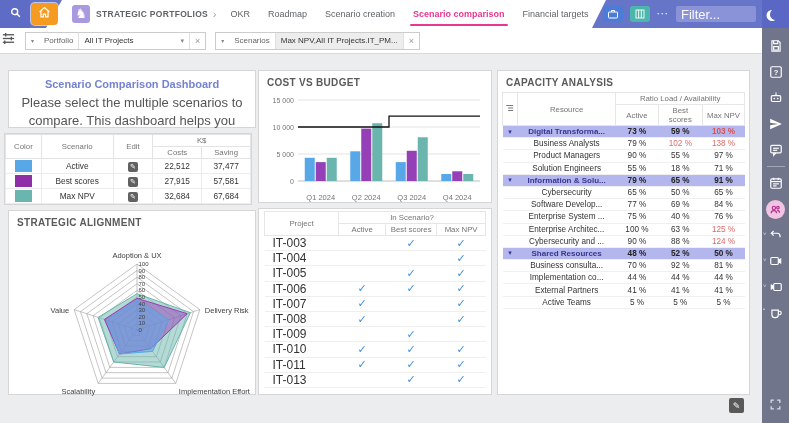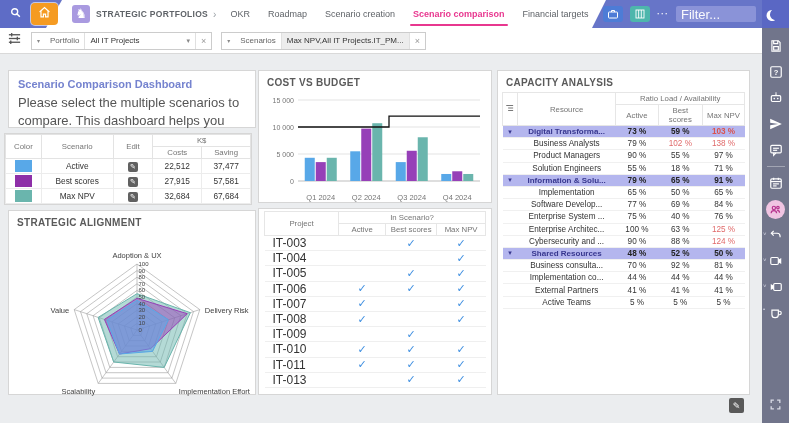--- a/index.html
+++ b/index.html
@@ -27,36 +27,36 @@
   .tab.active::after { content:""; position:absolute; left:6px; right:6px; bottom:2px; height:2px; background:#e8378f; border-radius:1px; }
   .right-cluster { position:absolute; right:6px; top:0; height:28px; display:flex; align-items:center; gap:7px; z-index:7; }
   .icon-tile { width:20px; height:16px; border-radius:3px; display:flex; align-items:center; justify-content:center; }
   .tile-blue { background:#4d7cd6; }
   .tile-teal { background:#4db6ac; }
   .dots { color:#e8eaf6; font-size:9px; font-weight:bold; letter-spacing:1px; }
   .filter-input { width:80px; height:16px; background:#8a93d8; border:none; border-radius:2px; padding:0 5px; font-size:13px; color:#fff; outline:none; }
   .filter-input::placeholder { color:rgba(255,255,255,.95); }
 
   
-  .toolbar2 { position:absolute; top:28px; left:0; width:762px; height:26px; background:#fff; border-bottom:1px solid #d9d9d9; display:flex; align-items:center; padding-left:7px; gap:9px; z-index:4; }
+  .toolbar2 { position:absolute; top:28px; left:0; width:762px; height:26px; background:#fff; border-bottom:1px solid #d9d9d9; display:flex; align-items:center; padding-left:1px; gap:9px; z-index:4; }
   .chip { display:flex; align-items:center; height:18px; border:1px solid #ccc; background:#fff; font-size:8px; color:#555; }
   .chip > span { display:flex; align-items:center; height:100%; padding:0 5px; }
   .chip .caret { font-size:6px; color:#888; }
   .chip .label { border-right:1px solid #e0e0e0; color:#666; }
   .chip .value { min-width:96px; color:#333; }
   .chip .value.greyed { background:#ededed; max-width:128px; overflow:hidden; white-space:nowrap; }
   .chip .dd { color:#888; font-size:7px; }
   .chip .x { border-left:1px solid #e0e0e0; color:#999; font-size:9px; cursor:pointer; }
 
   
   .main { position:absolute; top:54px; left:0; width:762px; height:369px; background:#ebedef; }
   .panel { position:absolute; background:#fff; border:1px solid #d6d6d6; }
   .panel-title { font-size:10px; font-weight:bold; color:#5a5a5a; letter-spacing:.3px; padding:6px 8px 2px; }
 
-  .p-intro { left:8px; top:16px; width:248px; height:58px; padding:7px 9px; }
+  .p-intro { left:8px; top:16px; width:248px; height:58px; padding:7px 9px;text-align:center; }
   .intro-title { font-size:11px; font-weight:bold; color:#7583cf; }
   .intro-desc { font-size:13px; color:#555; line-height:1.4; margin-top:4px; }
 
   .p-scen { left:4px; top:79px; width:248px; height:72px; }
   table { border-collapse:collapse; }
   .scen-table { width:100%; }
   .scen-table th { font-size:7.8px; color:#757575; font-weight:normal; border:1px solid #e3e3e3; padding:1px 2px; background:#fff; }
   .scen-table td { font-size:8.3px; color:#333; border:1px solid #ececec; text-align:center; padding:1px 2px; height:14px; }
   .swatch { display:inline-block; width:17px; height:12px; vertical-align:middle; }
   .edit-ico { display:inline-flex; width:10px; height:10px; background:#616161; border-radius:2px; color:#fff; font-size:7px; align-items:center; justify-content:center; cursor:pointer; }
@@ -426,21 +426,21 @@
             </tr>
             <tr class="group">
               <td class="chev">▾</td>
               <td class="res">Information &amp; Solu...</td>
               <td class="val bold">79 %</td>
               <td class="val bold">65 %</td>
               <td class="val bold">91 %</td>
             </tr>
             <tr>
               <td class="chev"></td>
-              <td class="res">Implementation</td>
+              <td class="res">Cybersecurity</td>
               <td class="val">65 %</td>
               <td class="val">50 %</td>
               <td class="val">65 %</td>
             </tr>
             <tr>
               <td class="chev"></td>
               <td class="res">Software Develop...</td>
               <td class="val">77 %</td>
               <td class="val">69 %</td>
               <td class="val">84 %</td>

